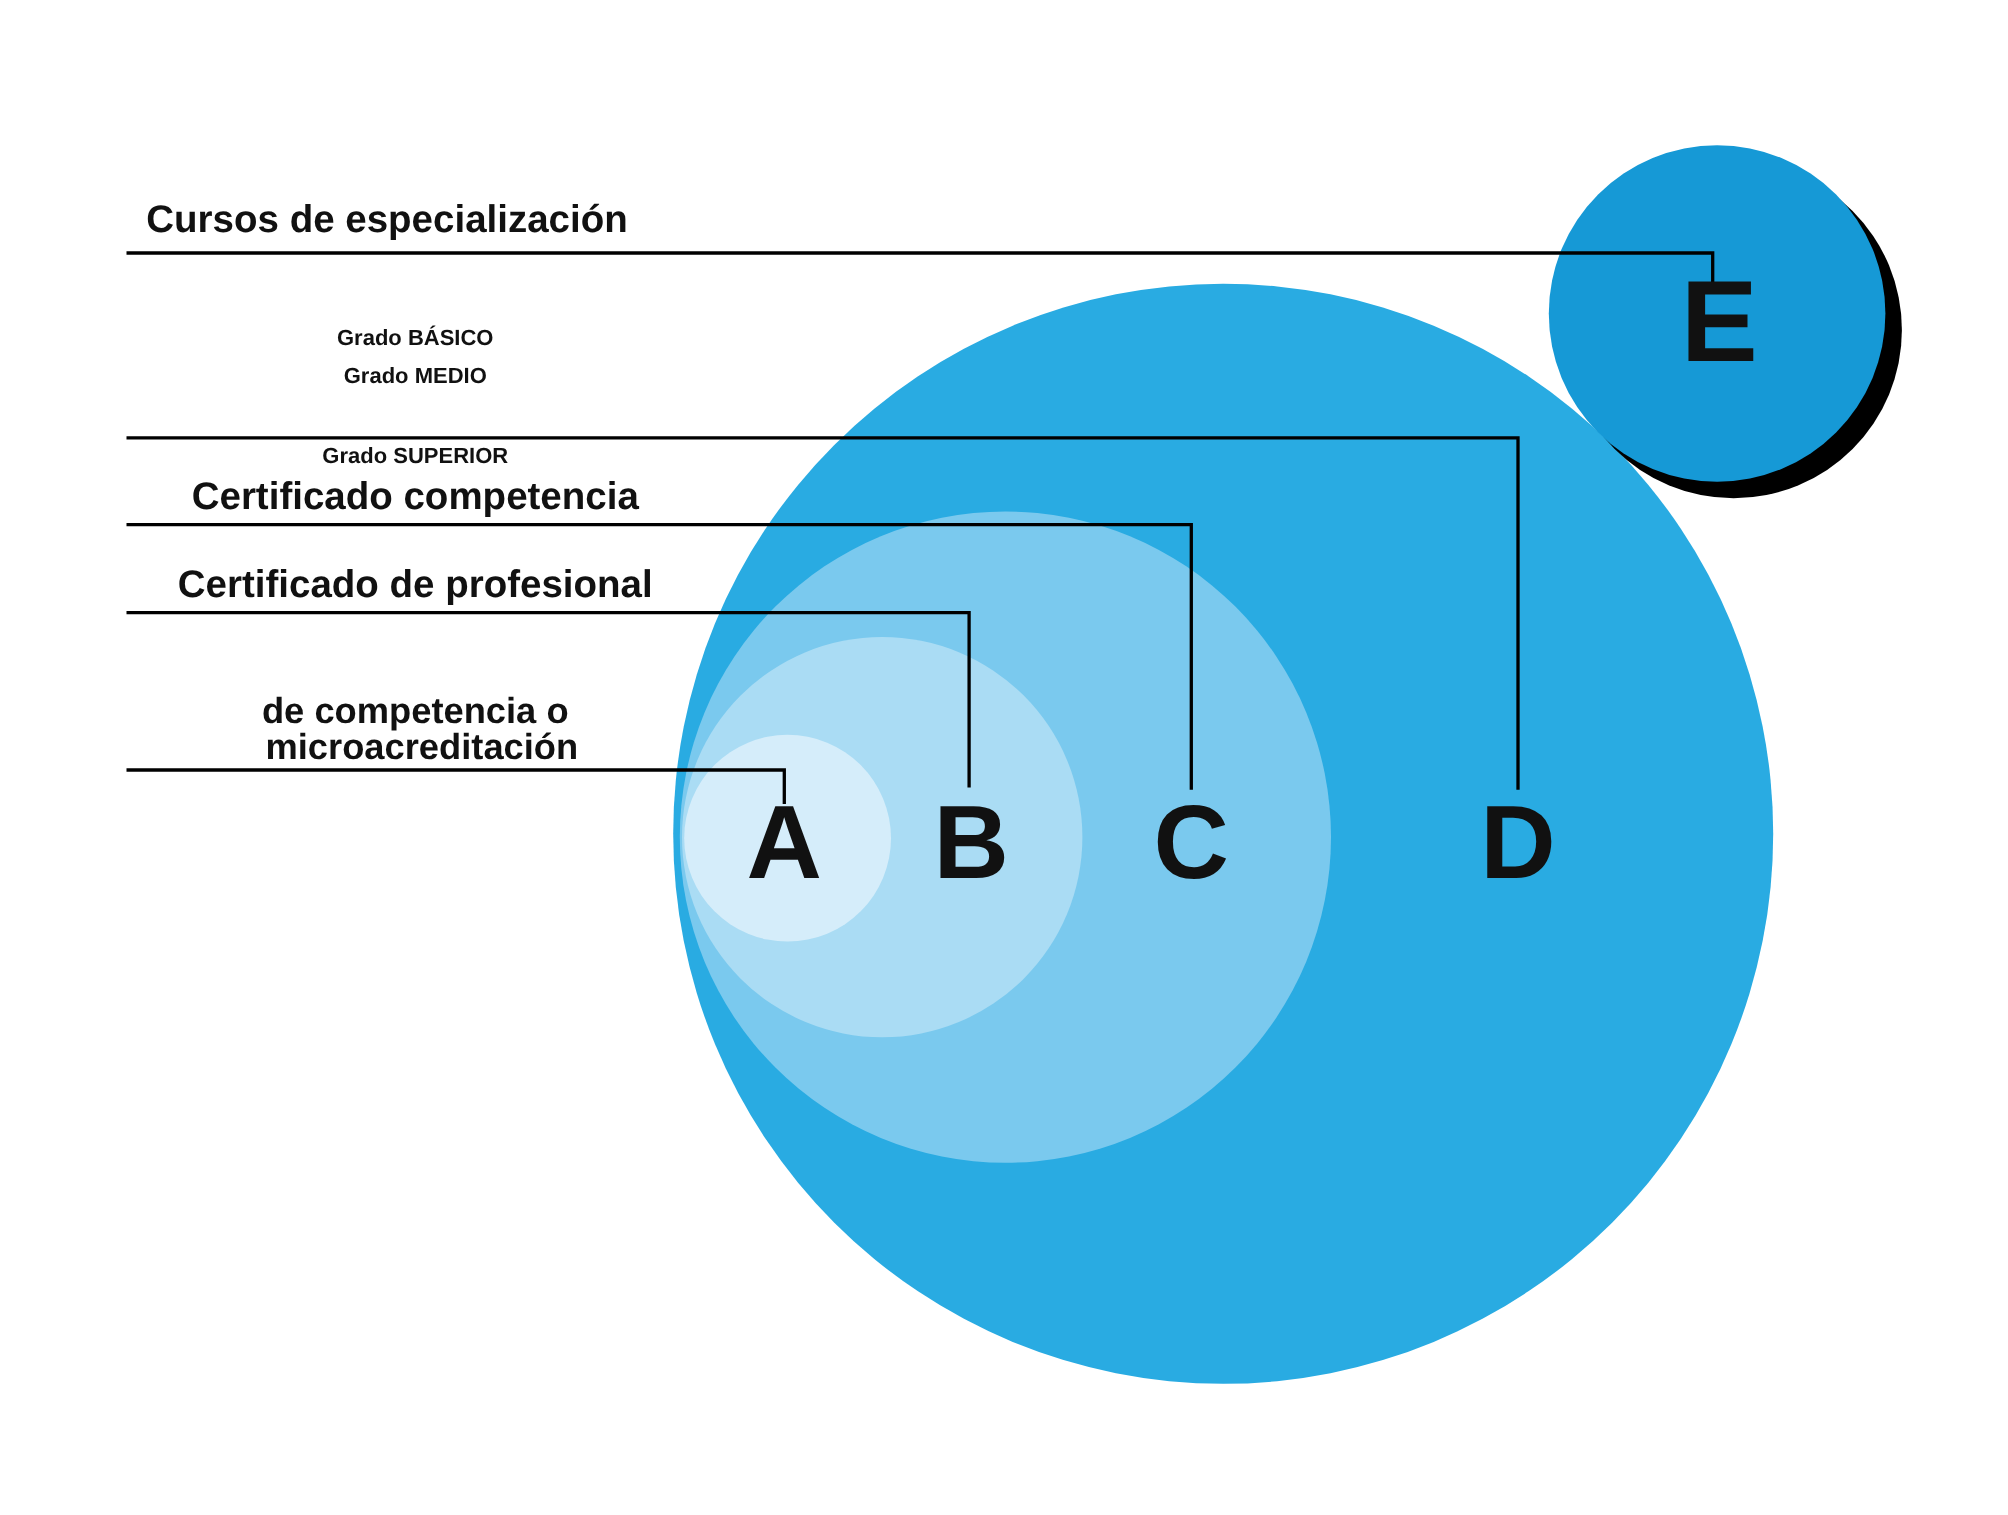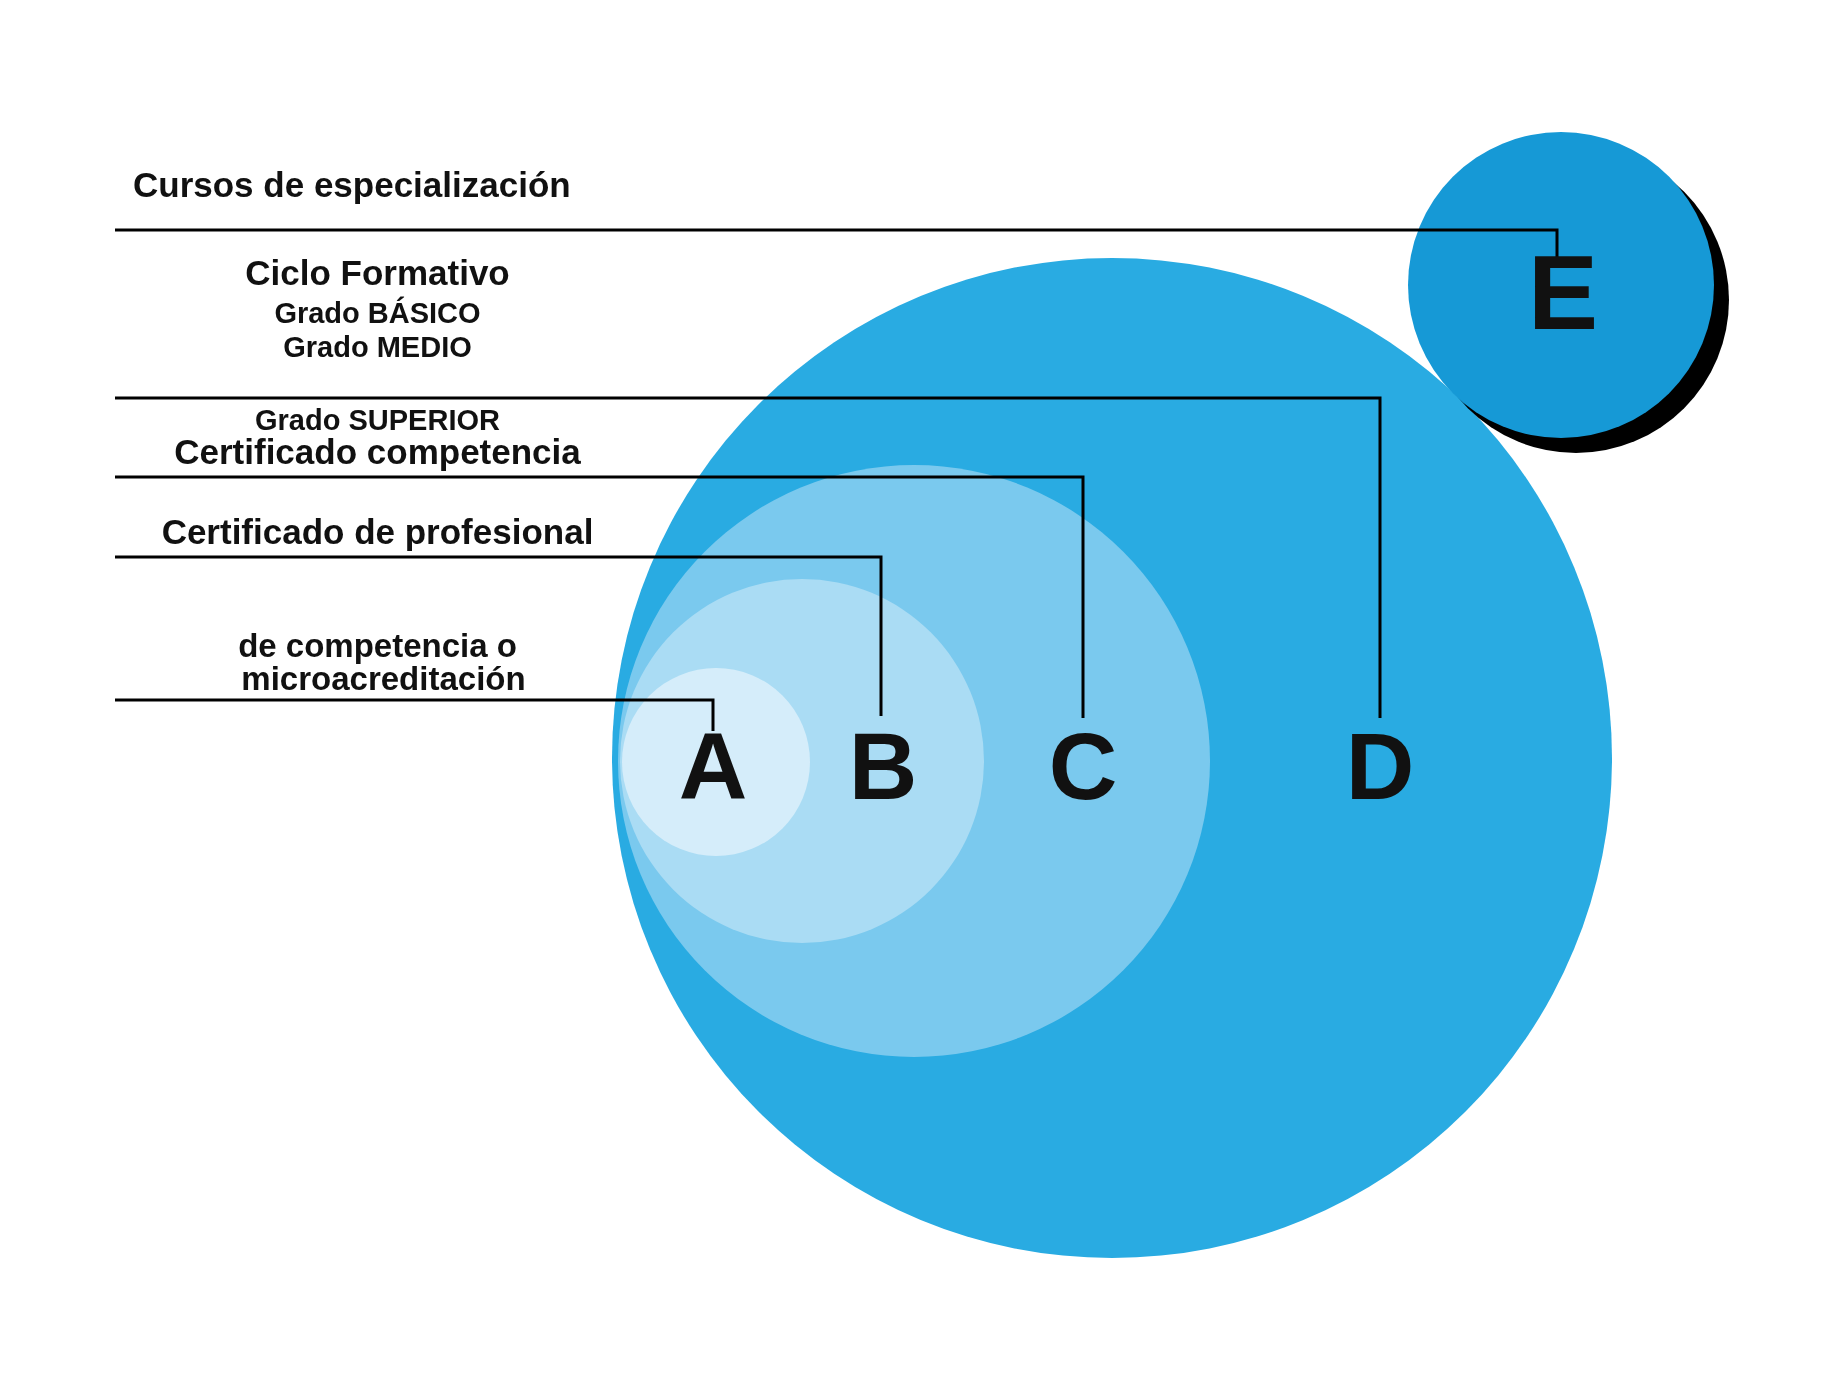--- a/index.html
+++ b/index.html
@@ -32,21 +32,21 @@
   .label {
     position: absolute;
     font-weight: bold;
     color: #111111;
     line-height: 1.05;
     white-space: nowrap;
   }
   .label.centered { width: 525px; text-align: center; }
   .fs35 { font-size: 35px; }
   .fs33 { font-size: 33px; }
-  .fs29 { font-size: 29px; }
+  .fs29 { font-size: 20px; }
   svg.lines {
     position: absolute;
     left: 0;
     top: 0;
     pointer-events: none;
   }
 </style>
 </head>
 <body>
 
@@ -67,23 +67,22 @@
     <path d="M115 557 H881 V716" fill="none" stroke-width="3" stroke="#000000"></path>
     <path d="M115 700 H713 V731" fill="none" stroke-width="3" stroke="#000000"></path>
   </svg>
 
   <div class="letter" style="left:643px; top:696px;">A</div>
   <div class="letter" style="left:813px; top:696px;">B</div>
   <div class="letter" style="left:1013px; top:696px;">C</div>
   <div class="letter" style="left:1310px; top:696px;">D</div>
   <div class="letter big" style="left:1493px; top:222px;">E</div>
 
-  <div class="label fs35" style="left:133px; top:167px;">Cursos de especialización</div>
+  <div class="label fs35" style="left:133px; top:182px;">Cursos de especialización</div>
 
-  <div class="label centered fs35" style="left:115px; top:255px;">Ciclo Formativo</div>
   <div class="label centered fs29" style="left:115px; top:298px;">Grado BÁSICO</div>
   <div class="label centered fs29" style="left:115px; top:332px;">Grado MEDIO</div>
   <div class="label centered fs29" style="left:115px; top:365px;margin-top:40px;">Grado SUPERIOR</div>
 
   <div class="label centered fs35" style="left:115px; top:434px;">Certificado competencia</div>
 
   <div class="label centered fs35" style="left:115px; top:514px;">Certificado de profesional</div>
 
   <div class="label centered fs33" style="left:115px; top:629px;">de competencia o</div>
   <div class="label centered fs33" style="left:121px; top:662px;">microacreditación</div>

